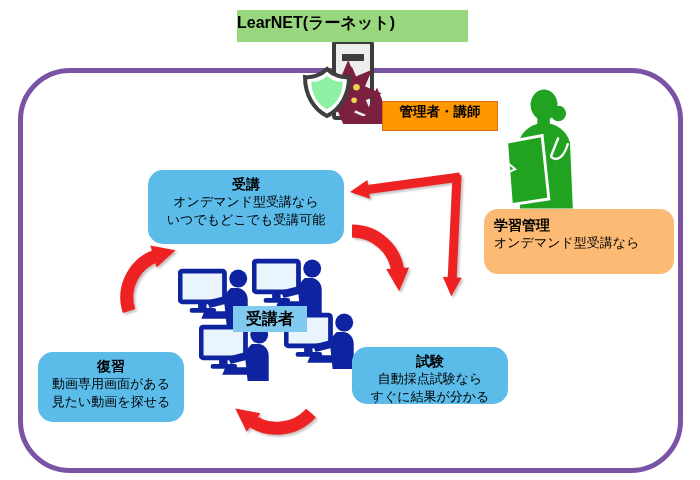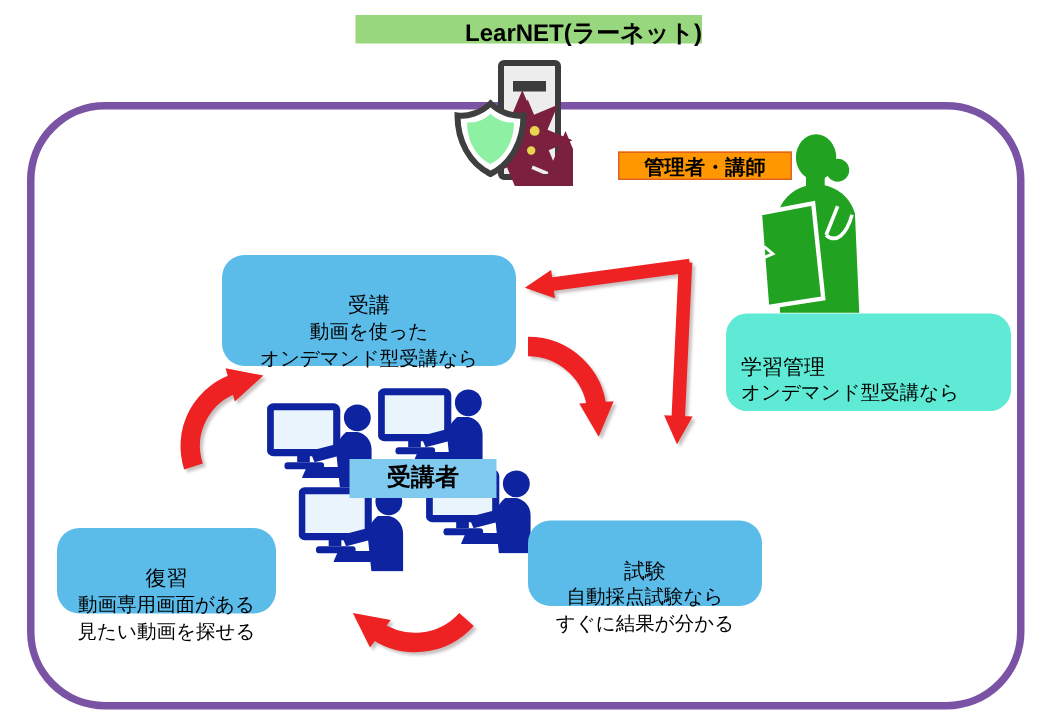--- a/index.html
+++ b/index.html
@@ -1,46 +1,46 @@
 <!DOCTYPE html>
 <html><head>
 <meta charset="utf-8">
 <style>
   html,body{margin:0;padding:0;background:#fff;}
   body{font-family:"Liberation Sans","DejaVu Sans",sans-serif;}
   #stage{position:relative;width:700px;height:480px;background:#fff;overflow:hidden;}
 
   
-  .banner{position:absolute;left:237px;top:10px;width:231px;height:19px;
+  .banner{position:absolute;left:237px;top:10px;width:231px;height:32px;
     background:#98d77d;color:#000;font-weight:bold;font-size:16px;
-    text-align:right;line-height:25px;z-index:6;}
+    text-align:left;line-height:25px;z-index:6;}
 
   
   .frame{position:absolute;left:18px;top:68px;width:665px;height:405px;
     box-sizing:border-box;border:5px solid #7b53a5;border-radius:52px;z-index:1;}
 
   .abs{position:absolute;}
 
   
   .node{position:absolute;box-sizing:border-box;border-radius:15px;color:#000;z-index:4;}
-  .node .ttl{font-weight:normal;font-size:14px;line-height:18px;margin-top:19px;}
+  .node .ttl{font-weight:bold;font-size:14px;line-height:18px;}
   .node .ln{font-size:13px;line-height:17.5px;white-space:nowrap;}
   .blue{background:#5bbbe9;text-align:center;padding-top:5px;}
-  .orange{background:#5eead4;text-align:left;padding:7px 20px 0 10px;border-radius:14px;}
+  .orange{background:#fdba74;text-align:left;padding:7px 20px 0 10px;border-radius:14px;}
 
   .box-attend{left:148px;top:170px;width:196px;height:74px;}
   .box-exam{left:352px;top:347px;width:156px;height:57px;}
-  .box-review{left:38px;top:352px;width:146px;height:57px;}
+  .box-review{left:38px;top:352px;width:146px;height:70px;}
   .box-mgmt{left:484px;top:209px;width:190px;height:65px;}
 
-  .admin{position:absolute;left:412px;top:101px;width:116px;height:19px;
+  .admin{position:absolute;left:382px;top:101px;width:116px;height:30px;
     box-sizing:border-box;background:#ff9800;border:1px solid #e0641e;
     color:#000;font-weight:bold;font-size:13.5px;text-align:center;line-height:20px;z-index:4;}
 
-  .students{position:absolute;left:233px;top:306px;width:98px;height:26px;
+  .students{position:absolute;left:233px;top:306px;width:74px;height:26px;
     background:#80caf0;color:#000;font-weight:bold;font-size:16px;
     text-align:center;line-height:26px;z-index:5;}
 
   .svg-ico{position:absolute;z-index:3;}
   .svg-server{left:278px;top:38px;z-index:2;}
   .svg-person{left:497px;top:86px;z-index:2;}
   .arrows{position:absolute;left:0;top:0;z-index:5;pointer-events:none;
     filter:drop-shadow(2px 2.5px 1px #c8c0c0);}
 </style>
 </head>
@@ -113,22 +113,22 @@
     <path d="M12,86 l7,-3 l-6,-5" fill="none" stroke="#ffffff" stroke-width="2"></path>
   </svg>
 
   <div class="node orange box-mgmt">
     <div class="ttl">学習管理</div>
     <div class="ln">オンデマンド型受講なら</div>
   </div>
 
   <div class="node blue box-attend">
     <div class="ttl">受講</div>
-    <div class="ln">動画を使った</div>
     <div class="ln">オンデマンド型受講なら</div>
+    <div class="ln">いつでもどこでも受講可能</div>
   </div>
 
   <div class="node blue box-exam">
     <div class="ttl">試験</div>
     <div class="ln">自動採点試験なら</div>
     <div class="ln">すぐに結果が分かる</div>
   </div>
 
   <div class="node blue box-review">
     <div class="ttl">復習</div>

